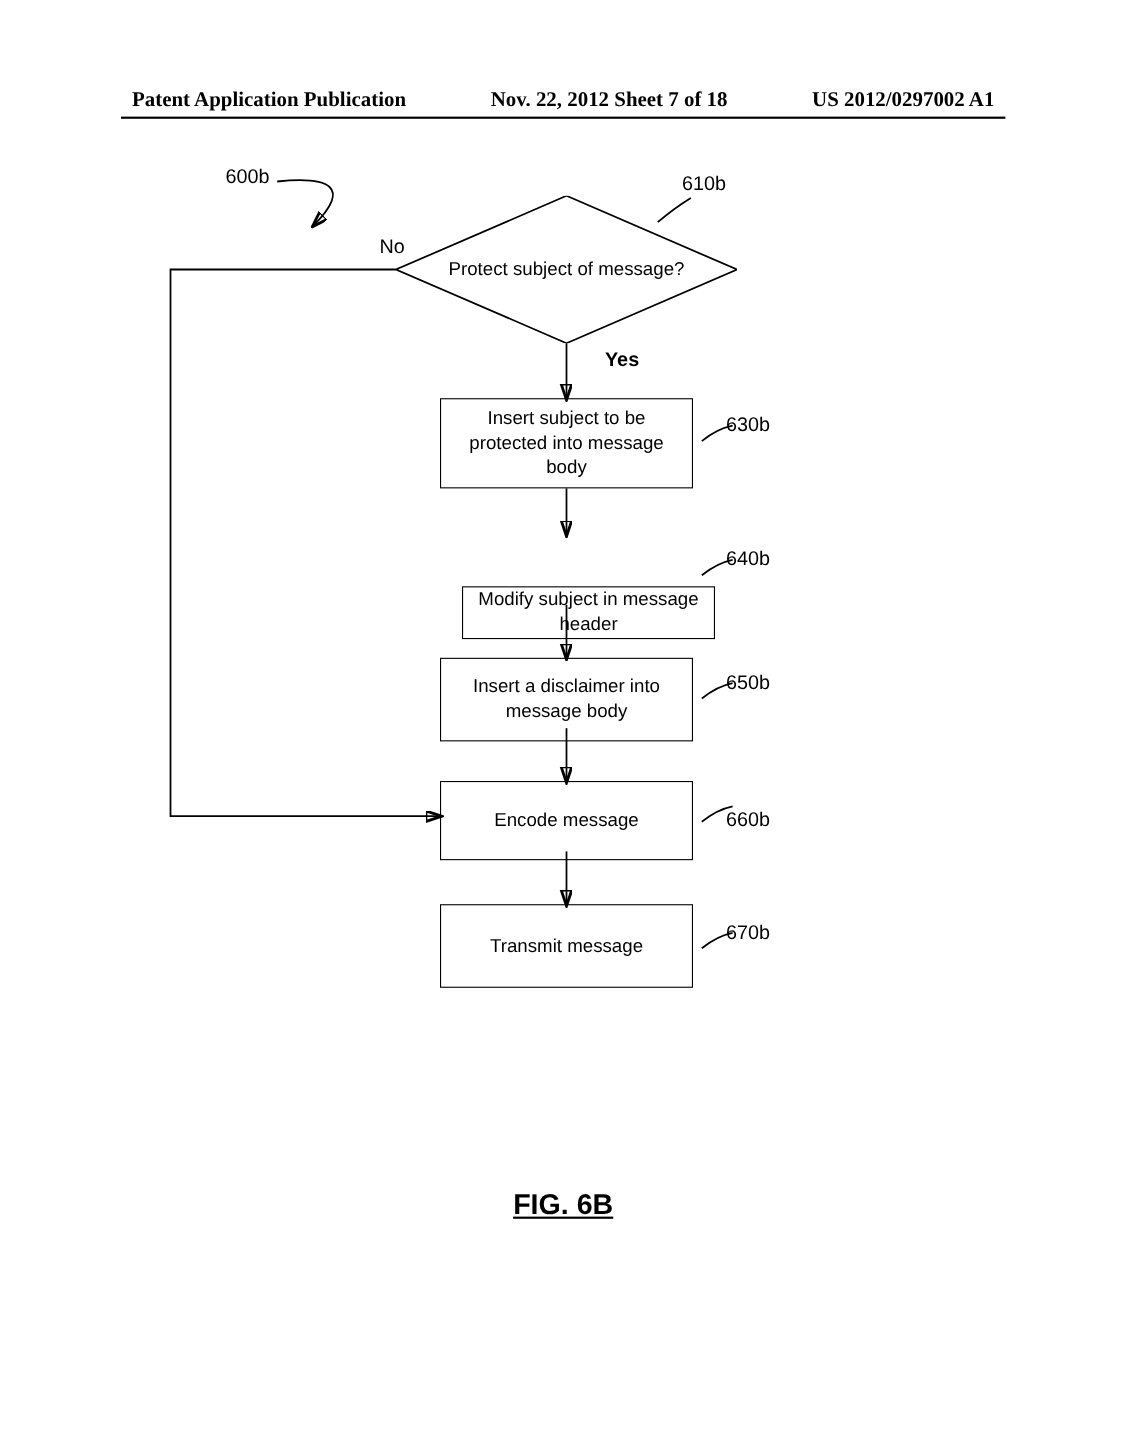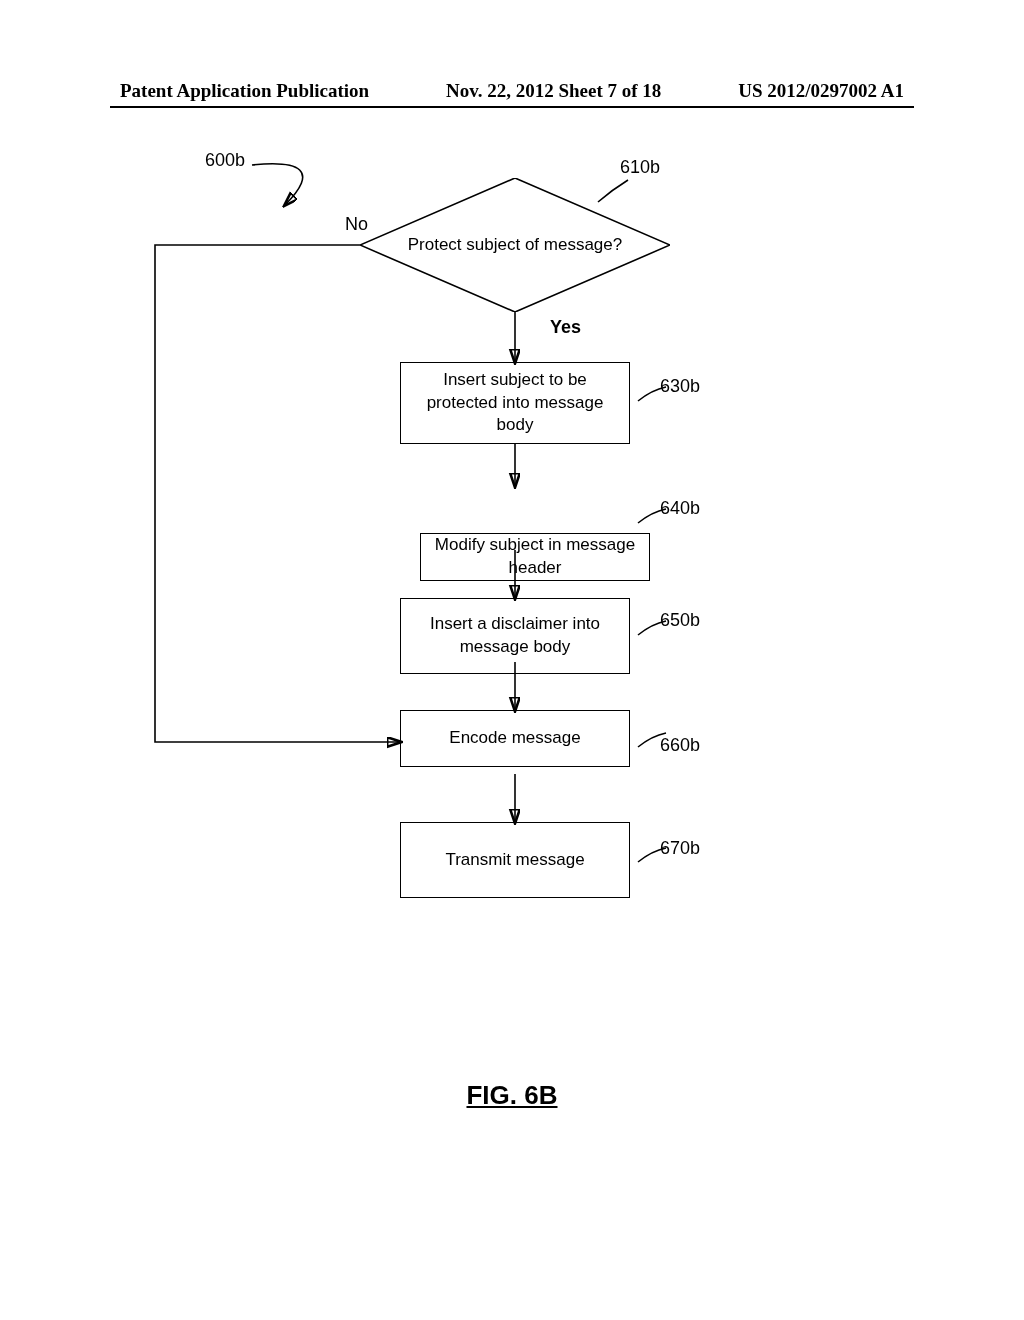--- a/index.html
+++ b/index.html
@@ -96,21 +96,21 @@
     justify-content: center;
     text-align: center;
     font-size: 17px;
     line-height: 1.35;
     padding: 20px 10px;
     box-sizing: border-box;
   }
   .box-630 { left: 400px; top: 212px; width: 230px; height: 82px; }
   .box-640 { left: 420px; top: 336px; width: 230px; height: 48px; margin-top: 47px; }
   .box-650 { left: 400px; top: 448px; width: 230px; height: 76px; }
-  .box-660 { left: 400px; top: 560px; width: 230px; height: 57px; }
+  .box-660 { left: 400px; top: 560px; width: 230px; height: 72px; }
   .box-670 { left: 400px; top: 672px; width: 230px; height: 76px; }
 
   
   svg.arrows {
     position: absolute;
     left: 0; top: 0;
     width: 1024px;
     height: 900px;
     pointer-events: none;
   }

